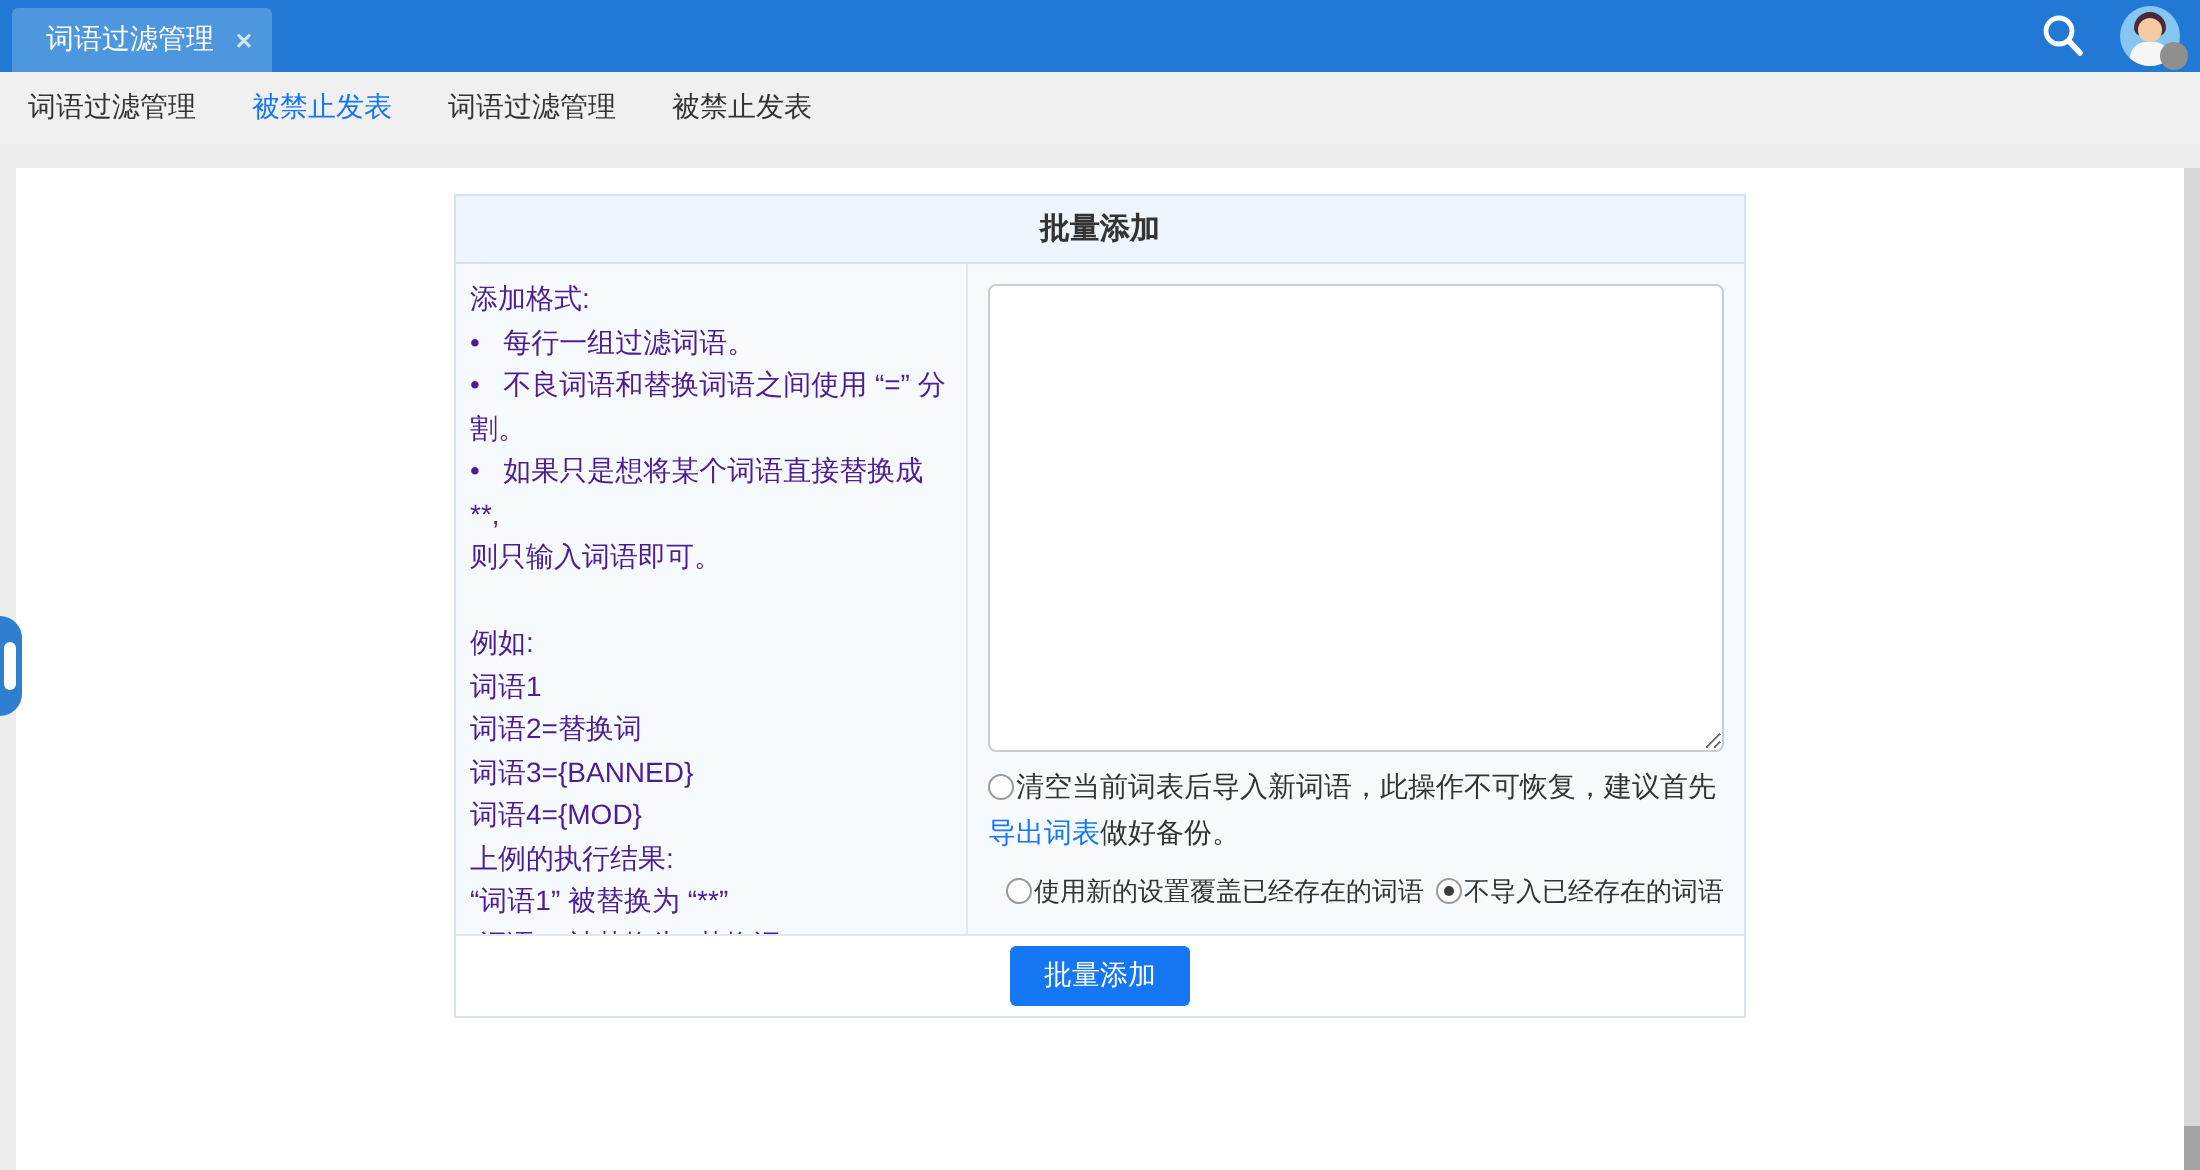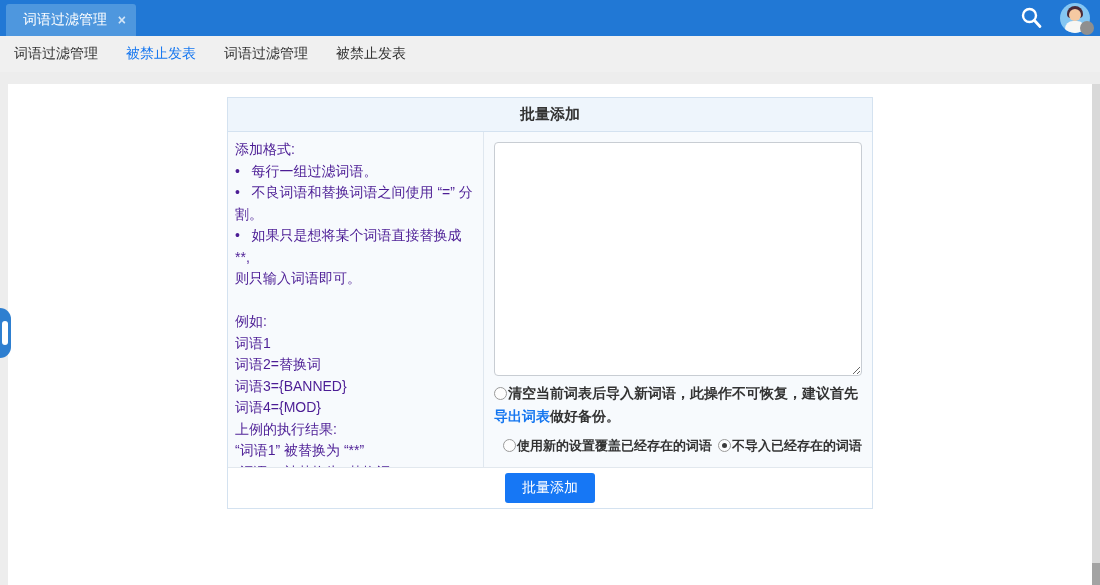--- a/index.html
+++ b/index.html
@@ -93,21 +93,21 @@
     flex: 1; border-left: 1px solid #dfe7ef; padding: 10px;
     display: flex; flex-direction: column;
   }
   .batch-textarea {
     width: 100%; height: 305px; background: #fff;
     border: 1px solid #c8cdd3; border-radius: 4px; resize: both;
     font-family: "Liberation Sans", "DejaVu Sans", sans-serif; font-size: 14px;
     outline: none; padding: 4px 6px;
   }
   .radio-line {
-    margin-top: 6px; font-size: 14px; line-height: 23px; color: #333; font-weight: bold;
+    margin-top: 6px; font-size: 14px; line-height: 23px; color: #333;
   }
   .radio-line.nowrap { white-space: nowrap; font-size: 13px; text-align: right; }
   .radio {
     display: inline-block; width: 13px; height: 13px; border: 1px solid #9a9a9a;
     border-radius: 50%; background: #fdfdfd; vertical-align: -2px;
     position: relative; cursor: pointer; margin-right: 1px;
   }
   .radio.checked::after {
     content: ""; position: absolute; left: 3px; top: 3px;
     width: 5px; height: 5px; border-radius: 50%; background: #3c3c3c;

